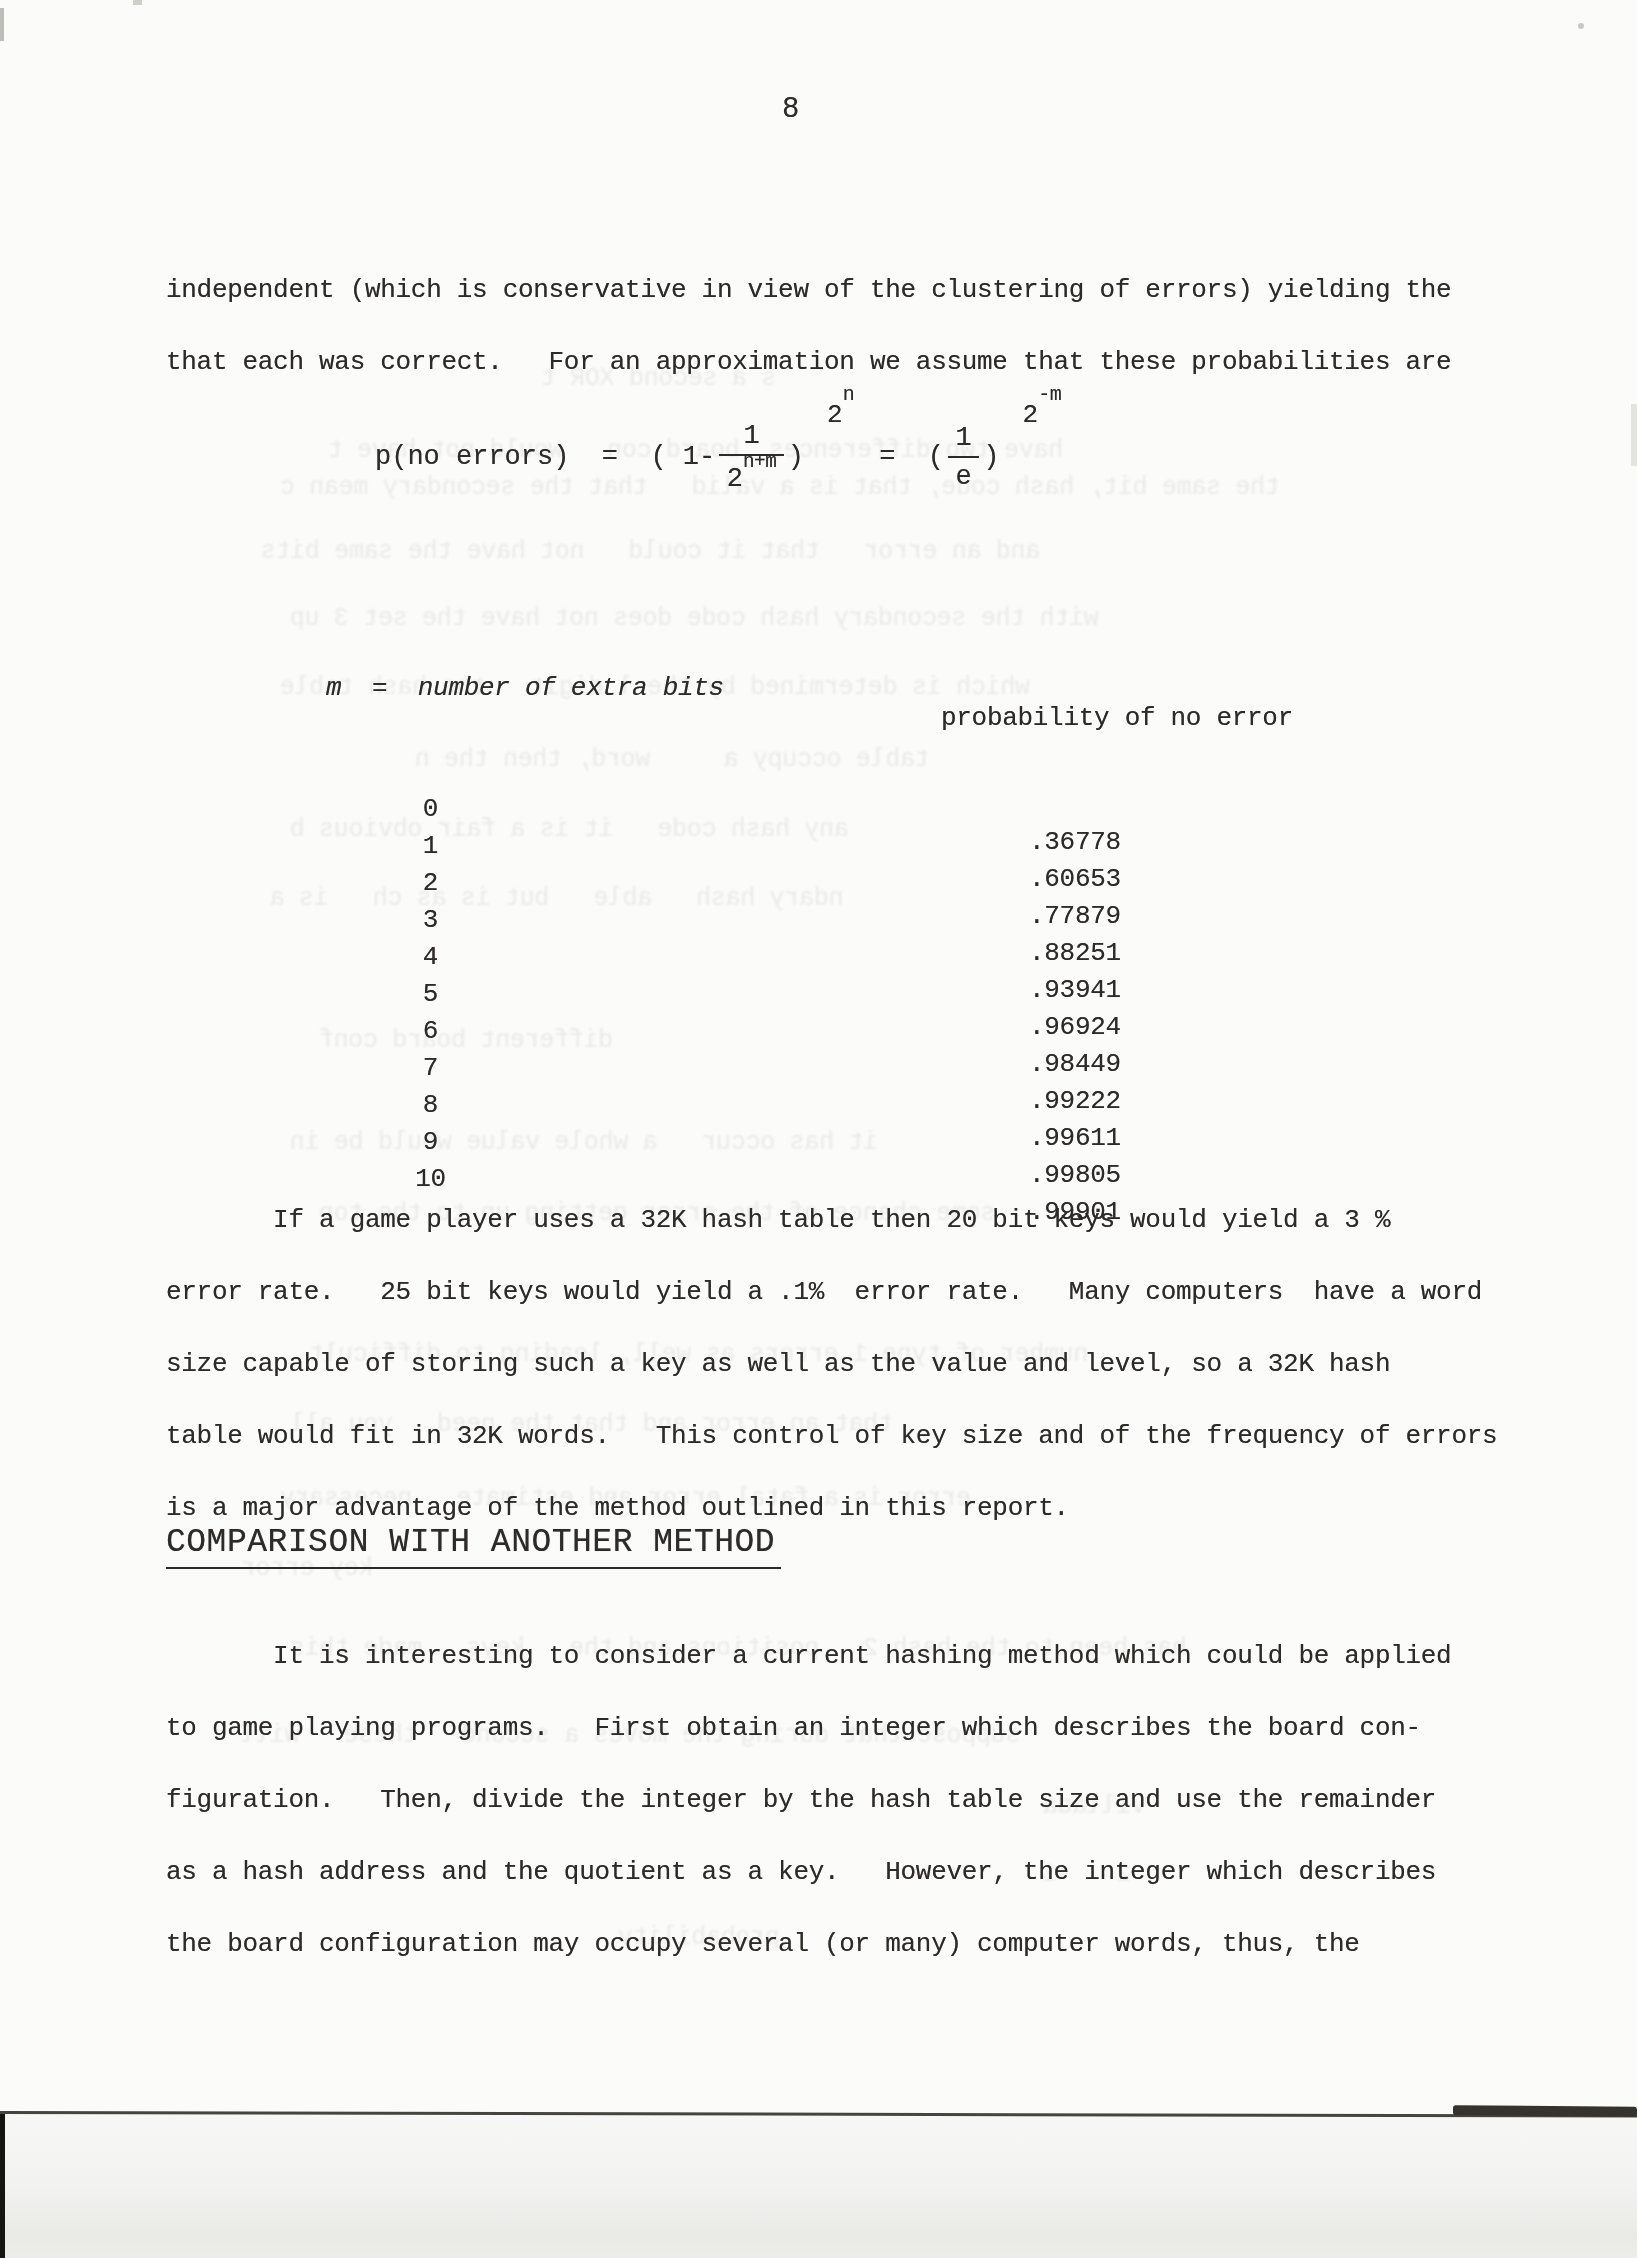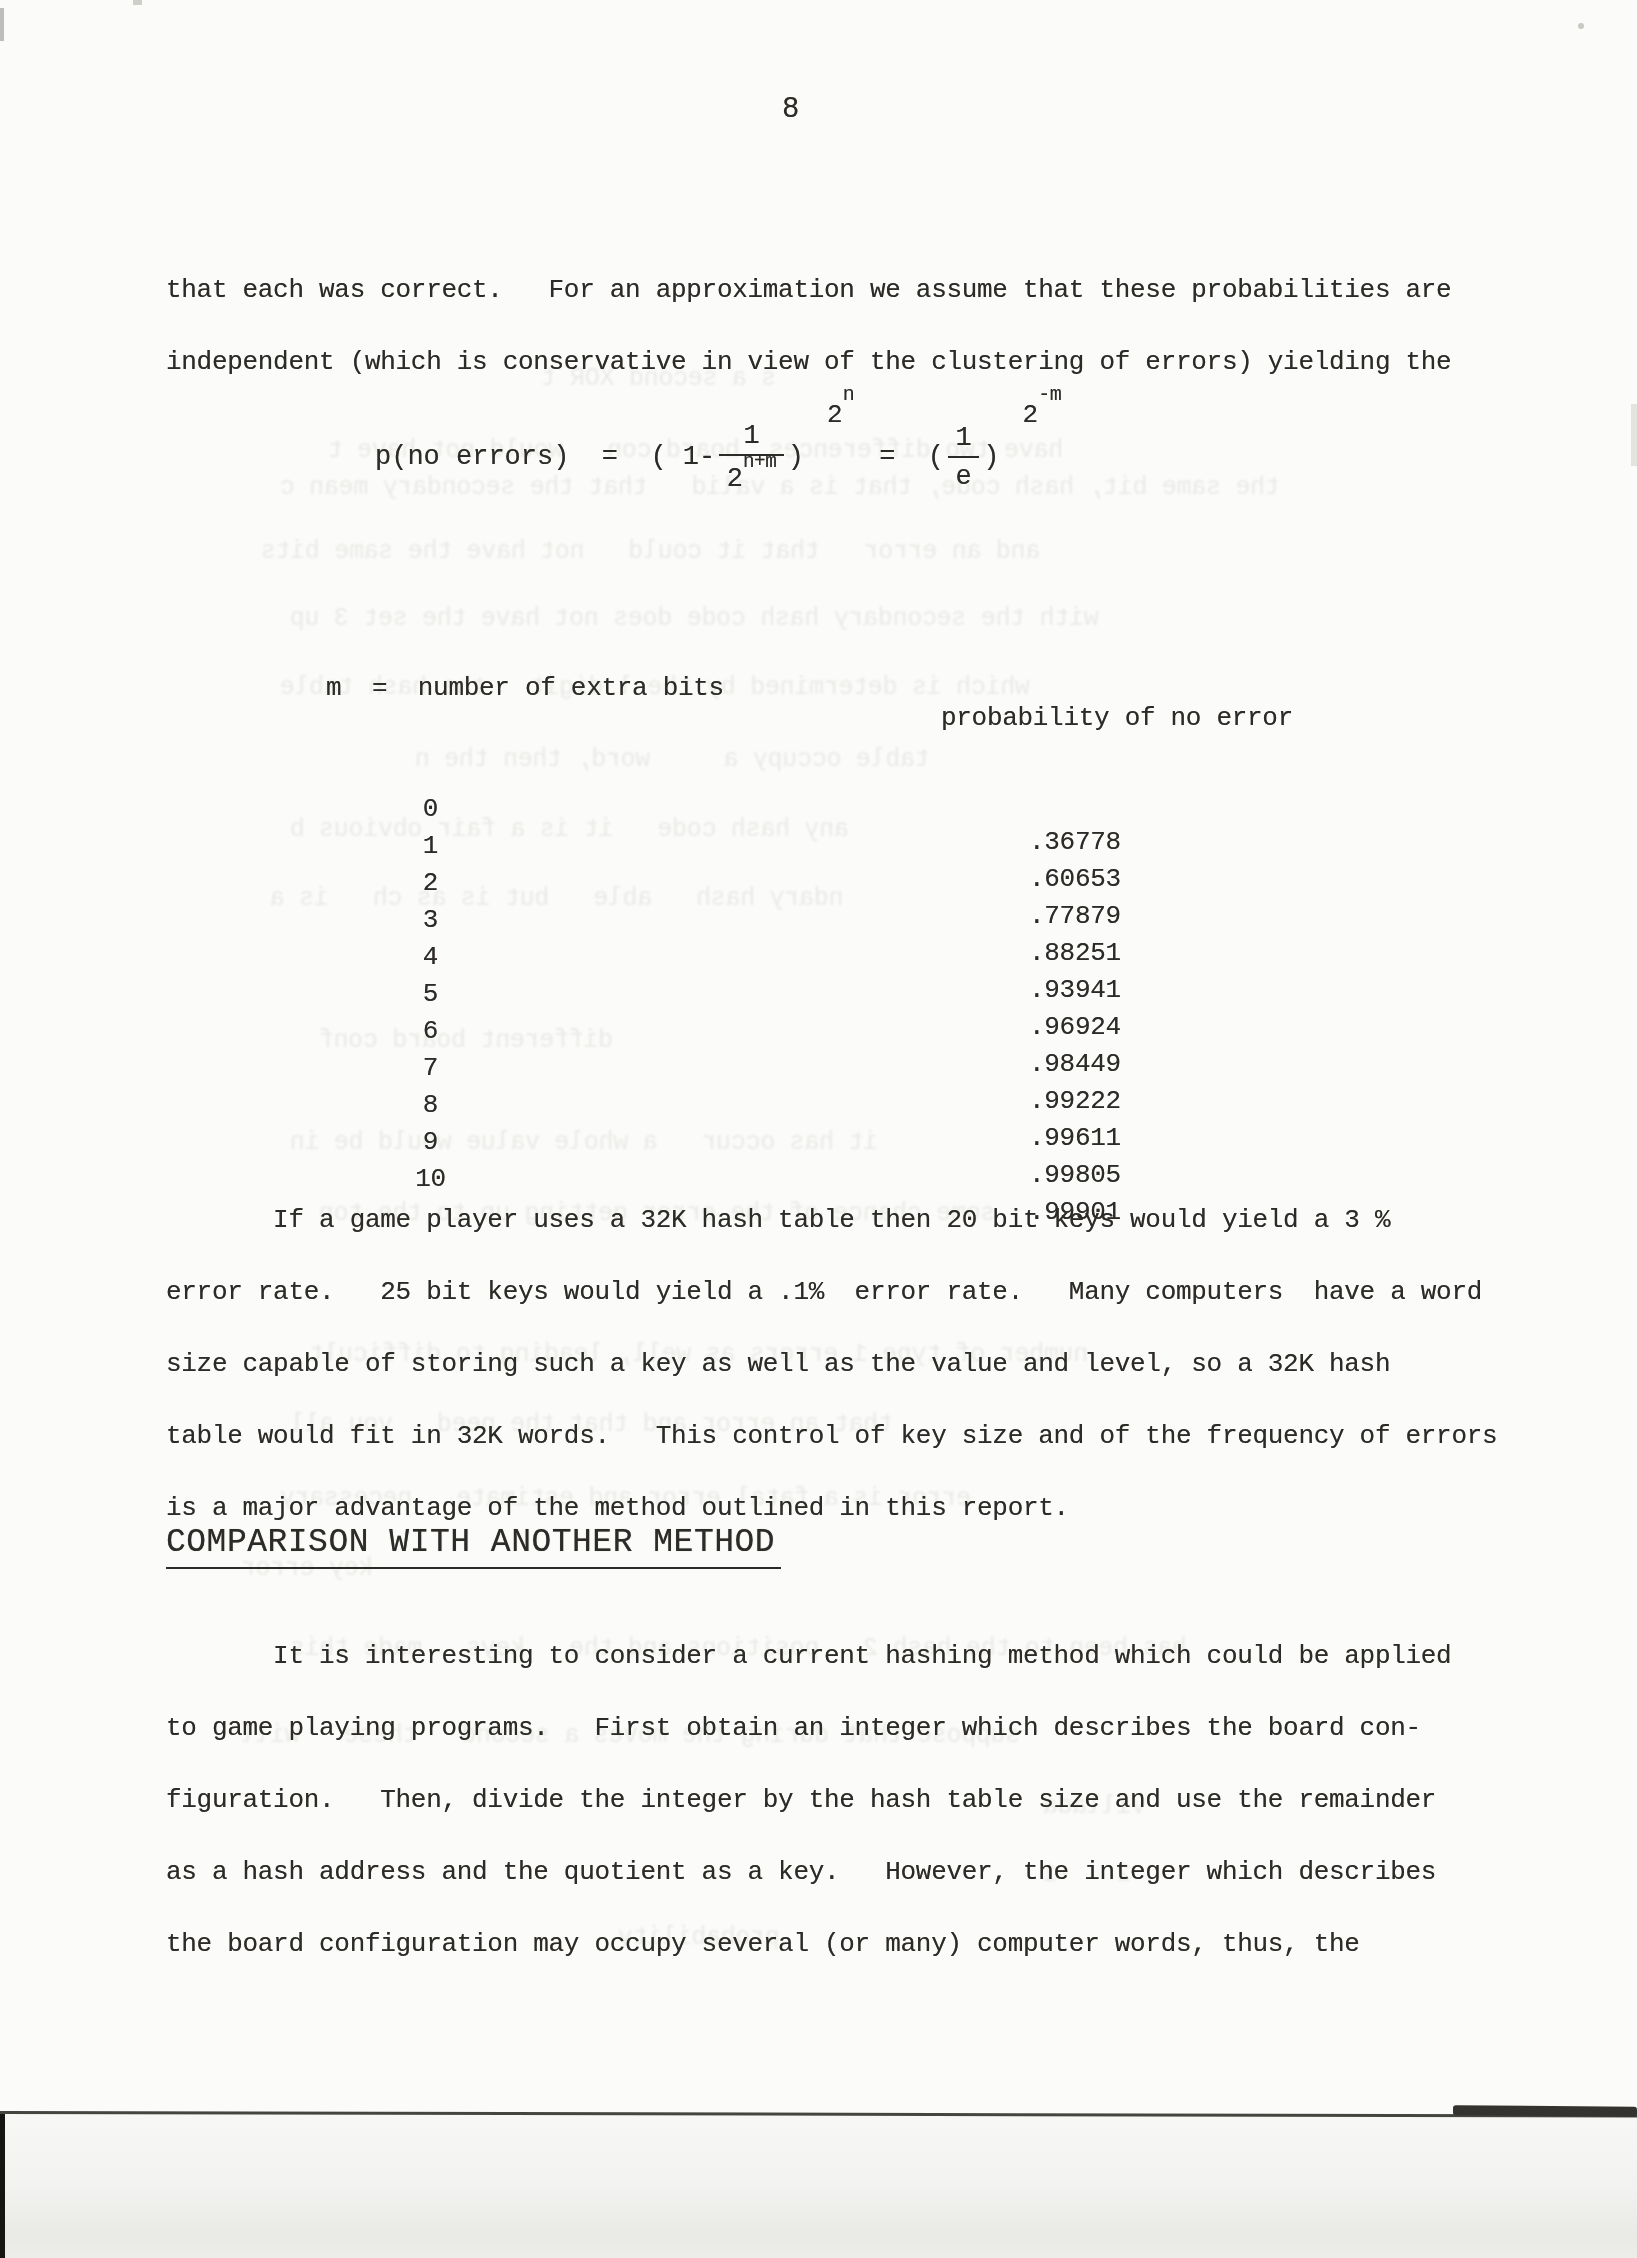--- a/index.html
+++ b/index.html
@@ -26,21 +26,21 @@
     font-size:27px;white-space:pre;text-shadow:0 0 0.6px rgba(45,43,40,0.55);
   }
   .frac{display:inline-flex;flex-direction:column;align-items:center;margin:0 3.9px;}
   .frac .num{padding:0 5.8px 2.9px;}
   .frac .den{border-top:2.9px solid #2d2b28;padding:3.9px 7.7px 0;}
   .frac sup{font-size:19.3px;position:relative;top:-8.7px;letter-spacing:-0.5px;}
   .exp{position:relative;top:-45px;margin-left:23px;font-size:26px;}
   .exp sup{font-size:20px;position:relative;top:-11.6px;letter-spacing:-0.5px;}
   
   .tbl-headers{position:absolute;top:643px;left:0;width:100%;}
-  .tbl-h1{position:absolute;left:326px;}
+  .tbl-h1{position:absolute;left:326px;font-style:italic;}
   .tbl-h2{position:absolute;left:941px;}
   .tbl-rows{position:absolute;top:700px;left:0;width:100%;}
   .trow{position:relative;height:37px;line-height:33px;}
   .trow .m{position:absolute;left:386px;width:89px;text-align:center;}
   .trow .p{position:absolute;left:1029px;}
   
   .heading{
     position:absolute;left:166px;top:1524px;
     font-size:33px;letter-spacing:0.5px;white-space:pre;
     border-bottom:2.9px solid #2d2b28;padding:0 5.8px 5.8px 0;
@@ -95,21 +95,21 @@
       <div class="ghost" style="left: 290px; top: 1634px;">has been to the hash 2   positions and the   keys   made this</div>
       <div class="ghost" style="left: 241px; top: 1721px;">suppose that during the moves a second   these   will</div>
       <div class="ghost" style="left: 1043px; top: 1792px;">villada</div>
       <div class="ghost" style="left: 1043px; top: 1860px;">2   -1</div>
       <div class="ghost" style="left: 618px; top: 1923px;">probability</div>
     </div>
 
   <div class="pageno">8</div>
 
   <div class="block txt" style="top:214px">
-    <div class="tline">that each was correct.   For an approximation we assume that these probabilities are</div><div class="tline">independent (which is conservative in view of the clustering of errors) yielding the</div>
+    <div class="tline">independent (which is conservative in view of the clustering of errors) yielding the</div><div class="tline">that each was correct.   For an approximation we assume that these probabilities are</div>
   </div>
 
   <div class="formula">
     <span>p(no errors)  =  ( 1-</span>
     <span class="frac">
       <span class="num">1</span>
       <span class="den"><span>2</span><sup>n+m</sup></span>
     </span>
     <span>)</span>
     <span class="exp"><span>2</span><sup>n</sup></span>

